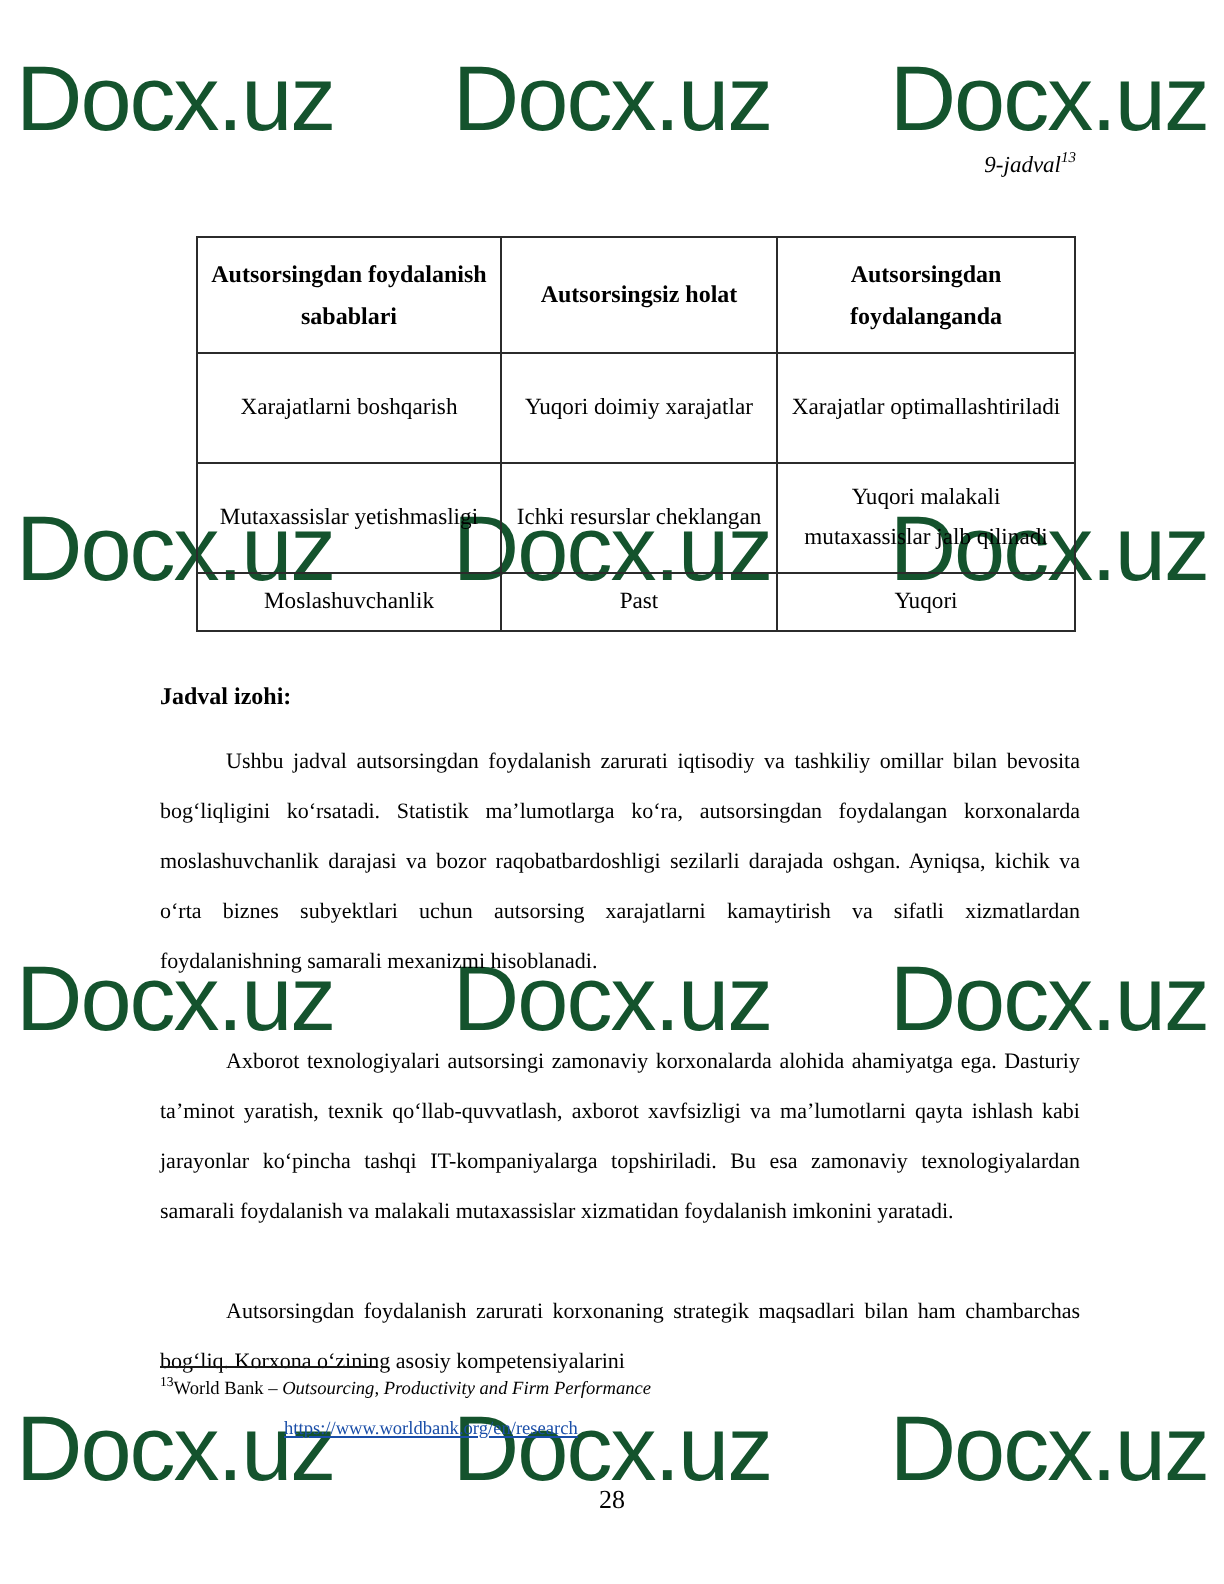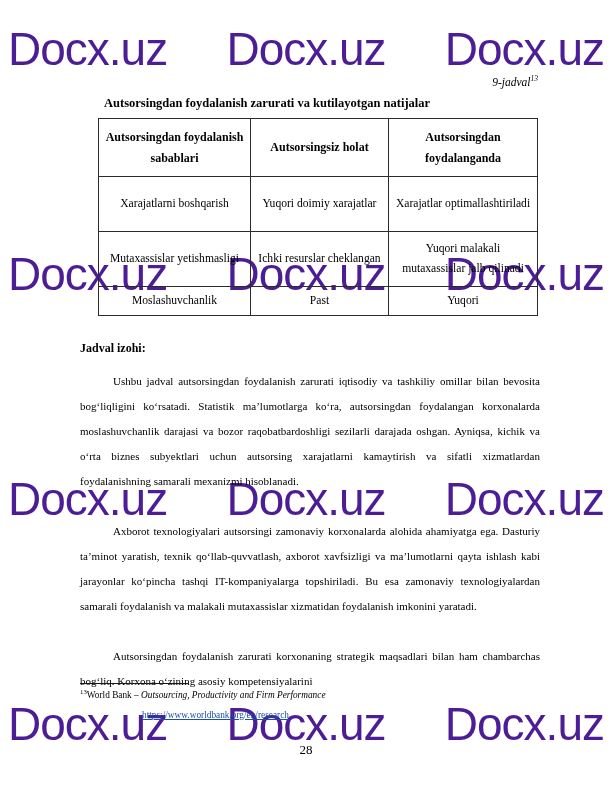--- a/index.html
+++ b/index.html
@@ -27,21 +27,21 @@
     left: 0;
     width: 100%;
     display: flex;
     justify-content: space-between;
     padding: 0 8px;
   }
   .wm-text {
     font-family: "Liberation Sans", "DejaVu Sans", sans-serif;
     font-size: 46px;
     font-weight: 400;
-    color: #4c1d95;
+    color: #14532d;
     letter-spacing: -1px;
     white-space: nowrap;
   }
 
   
   #page {
     position: absolute;
     inset: 0;
     z-index: 2;
   }
@@ -191,21 +191,20 @@
     <span class="wm-text">Docx.uz</span>
   </div>
 </div>
 
 <div id="page">
 
   <div id="table-caption-number">
     <span>9-jadval</span><span class="fn-sup">13</span>
   </div>
 
-  <div id="table-title">Autsorsingdan foydalanish zarurati va kutilayotgan natijalar</div>
 
   <table id="data-table">
     <colgroup>
       <col class="col-a">
         <col class="col-b">
         <col class="col-c">
     </colgroup>
     <thead>
       <tr>
         <th>Autsorsingdan foydalanish sabablari</th>

